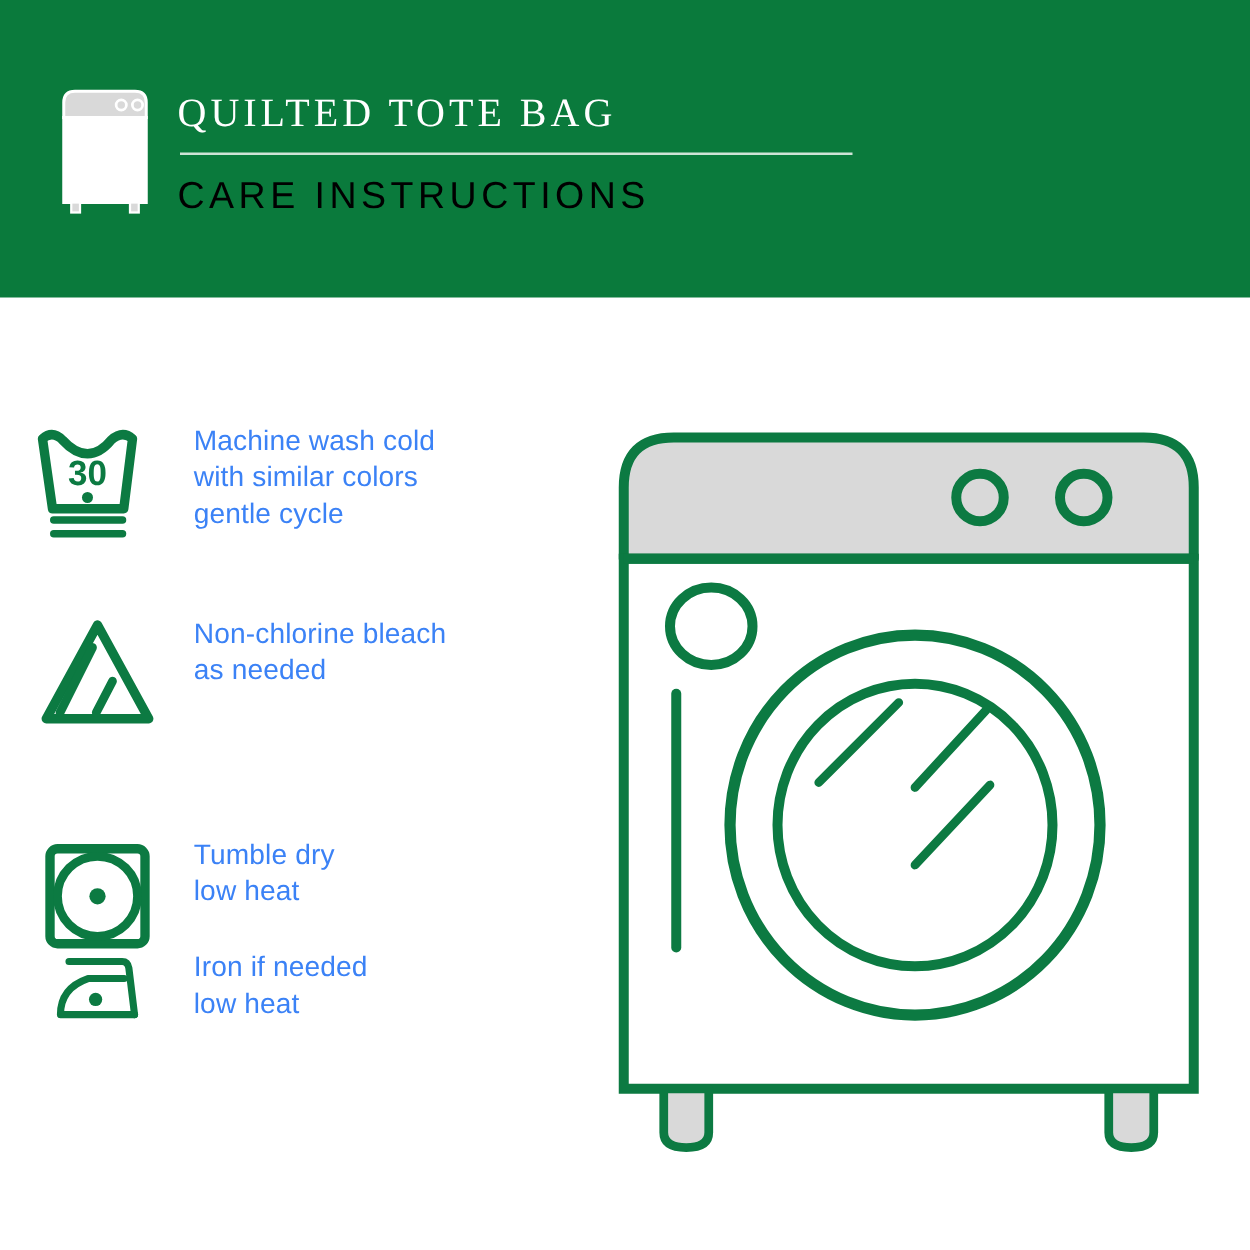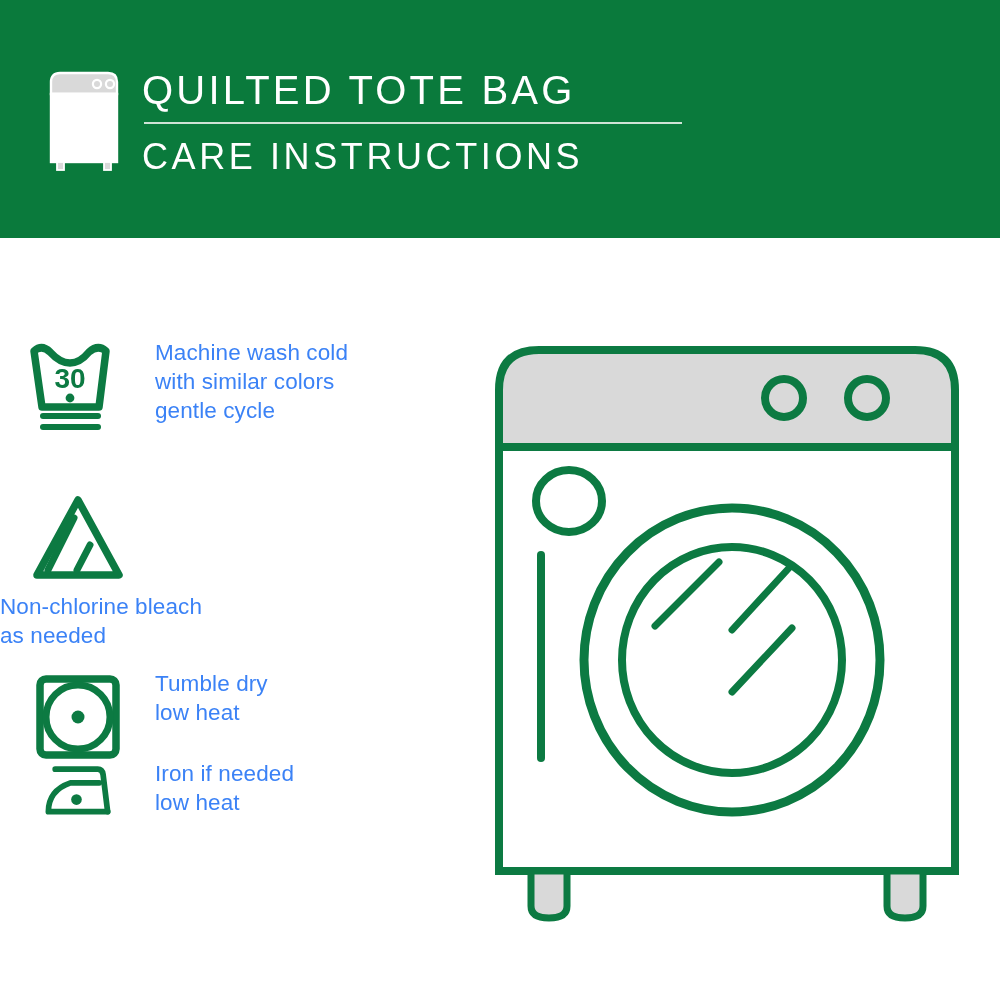--- a/index.html
+++ b/index.html
@@ -32,39 +32,40 @@
     width: 78px;
     height: 104px;
   }
   #header-text-block {
     position: absolute;
     left: 142px;
     top: 64px;
     width: 600px;
   }
   #header-title-line1 {
-    font-size: 40px;
+    font-size: 32px;
     line-height: 52px;
     letter-spacing: 3.2px;
     color: #ffffff;
     font-weight: 300;
     white-space: nowrap;
     font-stretch: condensed;
+    font-family: Liberation Serif, serif;
   }
   #header-divider {
     width: 538px;
     height: 2px;
     background: #cfe3d6;
     margin: 6px 0 6px 2px;
   }
   #header-title-line2 {
-    font-size: 36px;
+    font-size: 30px;
     line-height: 54px;
     letter-spacing: 3.6px;
-    color: #ffffff;
+    color: #000000;
     font-weight: 500;
     white-space: nowrap;
   }
 
   
   #care-list {
     position: absolute;
     left: 0;
     top: 238px;
     width: 470px;
@@ -88,21 +89,21 @@
     font-size: 22.5px;
     line-height: 29px;
     color: #3b82f6;
     font-weight: 400;
     letter-spacing: 0.1px;
     padding-top: 2px;
     white-space: pre-line;
   }
 
   #care-row-0 { top: 98px; }
-  #care-row-1 { top: 252px; flex-direction: column; }
+  #care-row-1 { top: 252px; }
   #care-row-2 { top: 405px; margin-top: 24px; }
   #care-row-3 { top: 519px; }
 
   
   #machine-illustration {
     position: absolute;
     left: 487px;
     top: 330px;
     width: 480px;
     height: 600px;

